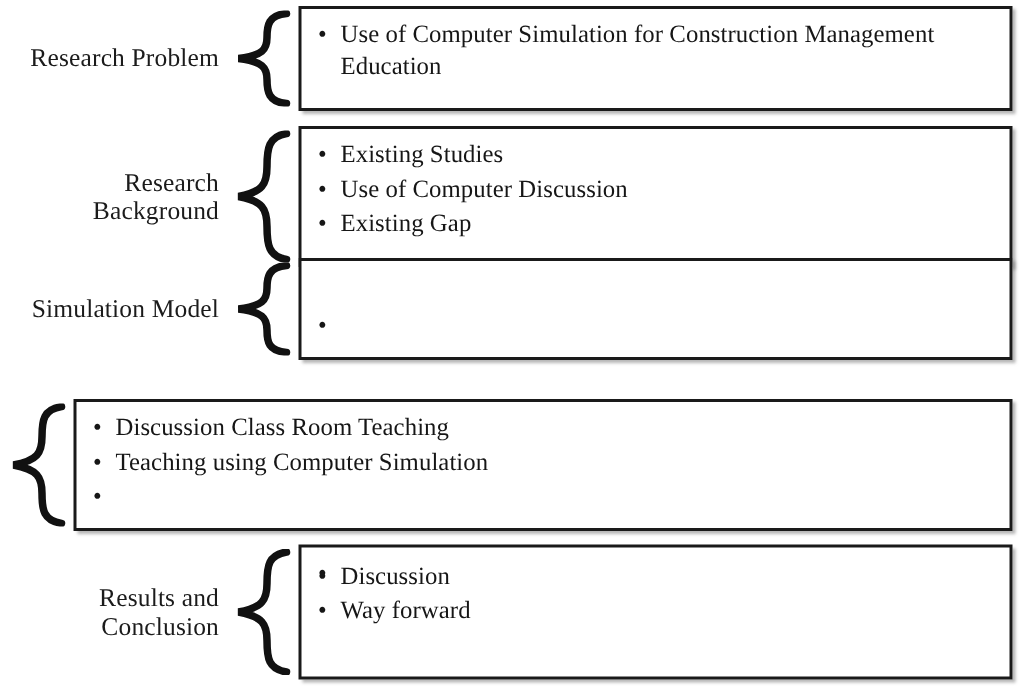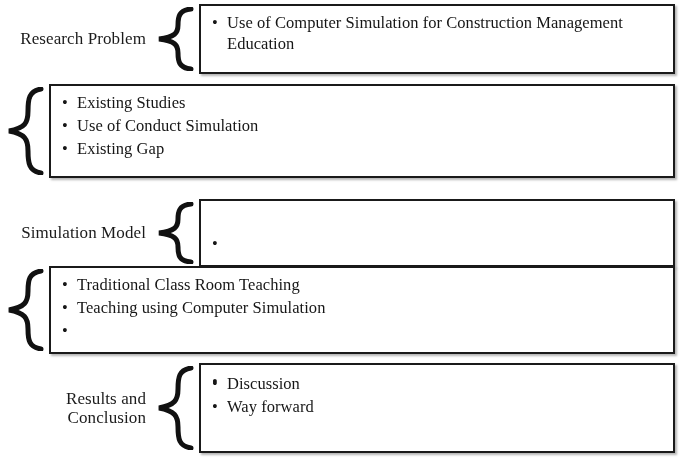--- a/index.html
+++ b/index.html
@@ -101,35 +101,37 @@
       </svg>
     </div>
     <div class="box">
       <ul class="bullets">
         <li><span class="bullet-dot">•</span><span>Use of Computer Simulation  for Construction Management Education</span></li>
       </ul>
     </div>
   </div>
 
   <div class="row" style="top:84px; height:94px;">
+    <div class="row-label">Research
+Background</div>
     <div class="brace-cell">
       <svg width="44" height="88" viewBox="0 0 44 88" aria-hidden="true">
         <path d="M38 2 C26 4 25 12 25 24 C25 36 22 41 6 44 C22 47 25 52 25 64 C25 76 26 84 38 86" fill="none" stroke="#111111" stroke-width="5" stroke-linecap="round"></path>
       </svg>
     </div>
     <div class="box">
       <ul class="bullets">
         <li><span class="bullet-dot">•</span><span>Existing Studies</span></li>
-        <li><span class="bullet-dot">•</span><span>Use of Conduct Simulation</span></li>
+        <li><span class="bullet-dot">•</span><span>Use of Computer Discussion</span></li>
         <li><span class="bullet-dot">•</span><span>Existing Gap</span></li>
       </ul>
     </div>
   </div>
 
-  <div class="row" style="top:199px; height:68px;">
+  <div class="row" style="top:172px; height:68px;">
     <div class="row-label">Simulation Model</div>
     <div class="brace-cell">
       <svg width="44" height="62" viewBox="0 0 44 62" aria-hidden="true">
         <path d="M38 2 C26 3 25 10 25 17 C25 25 22 29 6 31 C22 33 25 37 25 45 C25 53 26 59 38 60" fill="none" stroke="#111111" stroke-width="5" stroke-linecap="round"></path>
       </svg>
     </div>
     <div class="box center-v">
       <ul class="bullets">
         <li><span class="bullet-dot">•</span></li>
       </ul>
@@ -137,21 +139,21 @@
   </div>
 
   <div class="row" style="top:266px; height:88px;">
     <div class="brace-cell">
       <svg width="44" height="82" viewBox="0 0 44 82" aria-hidden="true">
         <path d="M38 2 C26 4 25 11 25 22 C25 33 22 38 6 41 C22 44 25 49 25 60 C25 71 26 78 38 80" fill="none" stroke="#111111" stroke-width="5" stroke-linecap="round"></path>
       </svg>
     </div>
     <div class="box">
       <ul class="bullets">
-        <li><span class="bullet-dot">•</span><span>Traditional  Class Room Teaching</span></li>
+        <li><span class="bullet-dot">•</span><span>Discussion  Class Room Teaching</span></li>
         <li><span class="bullet-dot">•</span><span>Teaching using Computer Simulation</span></li>
         <li><span class="bullet-dot">•</span></li>
       </ul>
     </div>
   </div>
 
   <div class="row" style="top:363px; height:90px;">
     <div class="row-label">Results and
 Conclusion</div>
     <div class="brace-cell">

